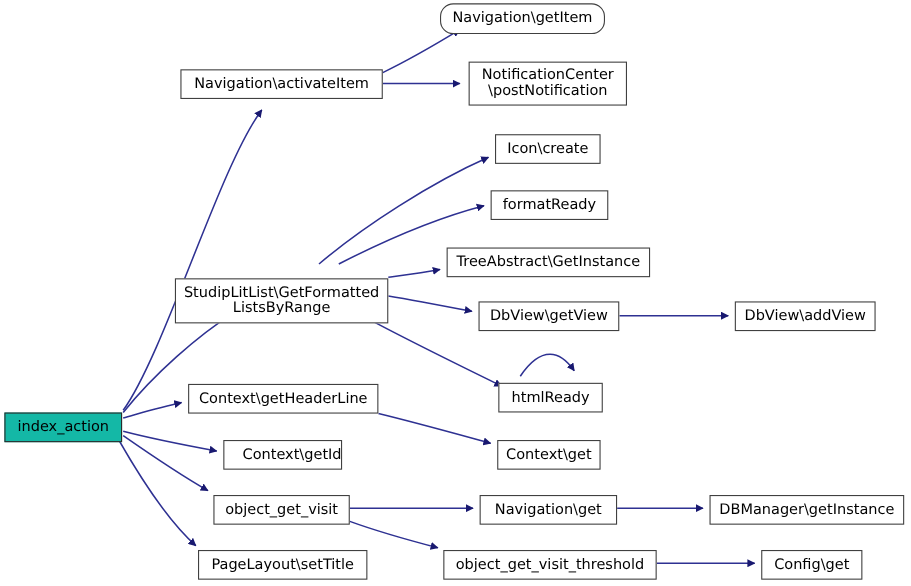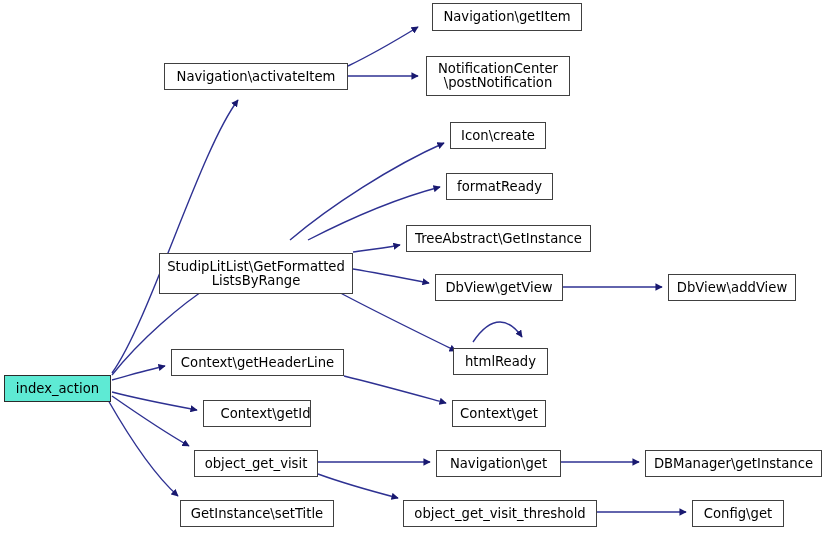--- a/index.html
+++ b/index.html
@@ -32,21 +32,21 @@
     font-size: 13.2px;
     line-height: 14px;
     display: flex;
     align-items: center;
     justify-content: center;
     text-align: center;
     white-space: pre;
     letter-spacing: 0px;
   }
   .node.current {
-    background: #5eead4;
+    background: #14b8a6;
     border-color: #2b2b2b;
   }
 </style>
 </head>
 <body>
 
 <div id="graph" style="background: rgb(255, 255, 255);">
   <svg id="edges" xmlns="http://www.w3.org/2000/svg" viewBox="0 0 828 533">
     <defs>
       <marker id="arrow" viewBox="0 0 10 10" refX="9" refY="5" markerWidth="5.2" markerHeight="5.2" orient="auto-start-reverse">
@@ -72,34 +72,34 @@
         <path d="M 318,462 L 430,462" fill="none" stroke="#2e3192" stroke-width="1.4" marker-end="url(#arrow)"></path>
         <path d="M 561,462 L 639,462" fill="none" stroke="#2e3192" stroke-width="1.4" marker-end="url(#arrow)"></path>
         <path d="M 108,400 C 124,428 152,473 178,496" fill="none" stroke="#2e3192" stroke-width="1.4" marker-end="url(#arrow)"></path>
         <path d="M 318,474 C 340,482 375,492 398,498" fill="none" stroke="#2e3192" stroke-width="1.4" marker-end="url(#arrow)"></path>
         <path d="M 597,512 L 686,512" fill="none" stroke="#2e3192" stroke-width="1.4" marker-end="url(#arrow)"></path>
       </g>
   </svg>
   <div id="node-layer">
       <div class="node current" style="left: 4px; top: 375px; width: 107px; height: 27px;">index_action</div>
       <div class="node" style="left: 164px; top: 63px; width: 184px; height: 27px;">Navigation\activateItem</div>
-      <div class="node" style="left: 432px; top: 3px; width: 150px; height: 28px;">Navigation\getItem</div>
+      <div class="node" style="left: 400px; top: 3px; width: 150px; height: 28px; border-radius: 12px;">Navigation\getItem</div>
       <div class="node" style="left: 426px; top: 56px; width: 144px; height: 40px;">NotificationCenter
 \postNotification</div>
       <div class="node" style="left: 159px; top: 241px; width: 194px; height: 41px; margin-top: 12px;">StudipLitList\GetFormatted
 ListsByRange</div>
       <div class="node" style="left: 450px; top: 122px; width: 96px; height: 27px;">Icon\create</div>
       <div class="node" style="left: 446px; top: 173px; width: 107px; height: 27px; text-align: center;">formatReady</div>
       <div class="node" style="left: 406px; top: 225px; width: 185px; height: 27px;">TreeAbstract\GetInstance</div>
       <div class="node" style="left: 435px; top: 274px; width: 128px; height: 27px;">DbView\getView</div>
       <div class="node" style="left: 668px; top: 274px; width: 128px; height: 27px;">DbView\addView</div>
       <div class="node" style="left: 453px; top: 348px; width: 95px; height: 27px;">htmlReady</div>
       <div class="node" style="left: 171px; top: 349px; width: 173px; height: 27px;">Context\getHeaderLine</div>
       <div class="node" style="left: 203px; top: 400px; width: 108px; height: 27px; padding-left: 17px;">Context\getId</div>
       <div class="node" style="left: 452px; top: 400px; width: 94px; height: 27px;">Context\get</div>
       <div class="node" style="left: 194px; top: 450px; width: 124px; height: 27px;">object_get_visit</div>
       <div class="node" style="left: 436px; top: 450px; width: 125px; height: 27px;">Navigation\get</div>
       <div class="node" style="left: 645px; top: 450px; width: 177px; height: 27px;">DBManager\getInstance</div>
-      <div class="node" style="left: 180px; top: 500px; width: 154px; height: 27px;">GetInstance\setTitle</div>
+      <div class="node" style="left: 180px; top: 500px; width: 154px; height: 27px;">PageLayout\setTitle</div>
       <div class="node" style="left: 403px; top: 500px; width: 194px; height: 27px;">object_get_visit_threshold</div>
       <div class="node" style="left: 692px; top: 500px; width: 92px; height: 27px;">Config\get</div>
     </div>
 </div>
 
 </body></html>

